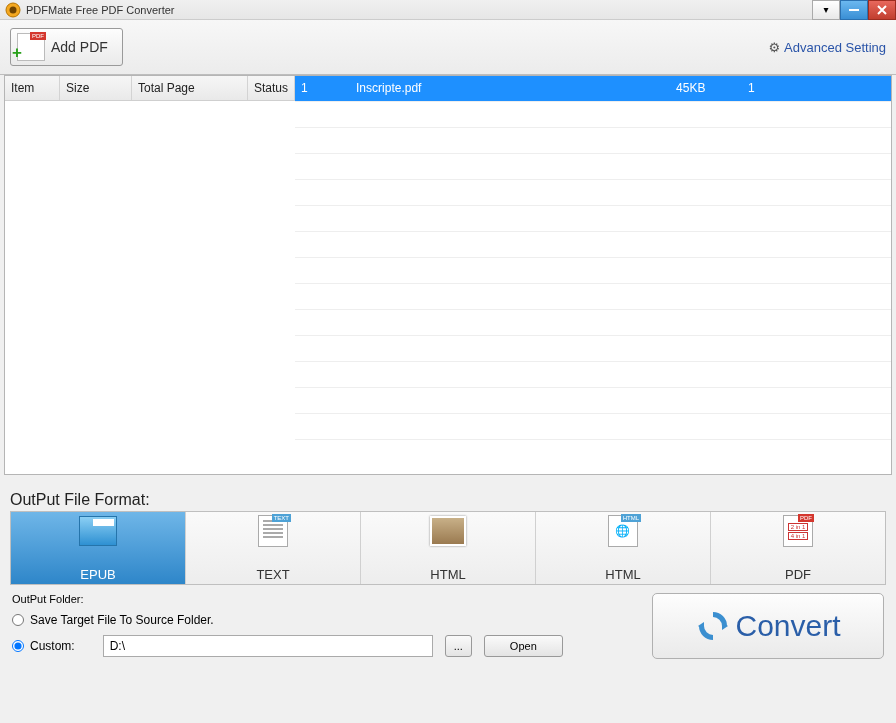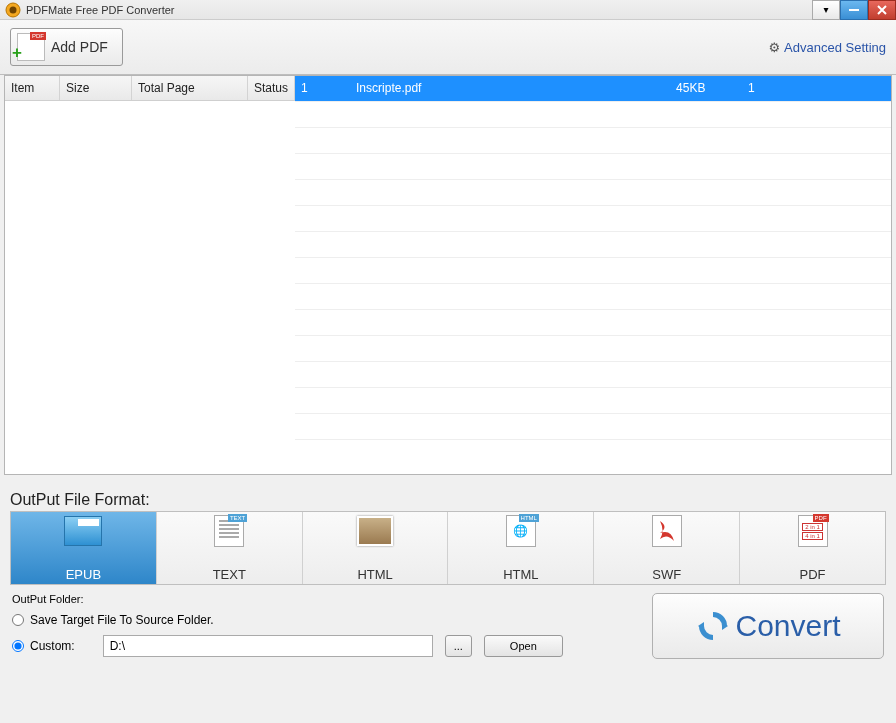--- a/index.html
+++ b/index.html
@@ -158,30 +158,20 @@
     <span>HTML</span>
   </div>
   <div class="fmt">
     <div class="fmt-icon">
         <div class="html-ic"></div>
       </div>
     <span>HTML</span>
   </div>
   <div class="fmt">
     <div class="fmt-icon">
-        <div class="swf-ic">
-          <svg width="20" height="24" viewBox="0 0 20 24">
-            <path d="M3 2 Q12 8 3 14 Q14 10 17 22 Q10 14 3 20 Q8 12 3 2" fill="#d4372e"></path>
-          </svg>
-        </div>
-      </div>
-    <span>SWF</span>
-  </div>
-  <div class="fmt">
-    <div class="fmt-icon">
         <div class="pdf-ic">
           <span>2 in 1</span>
           <span>4 in 1</span>
         </div>
       </div>
     <span>PDF</span>
   </div>
 </div>
 
 <div class="folder-section">

